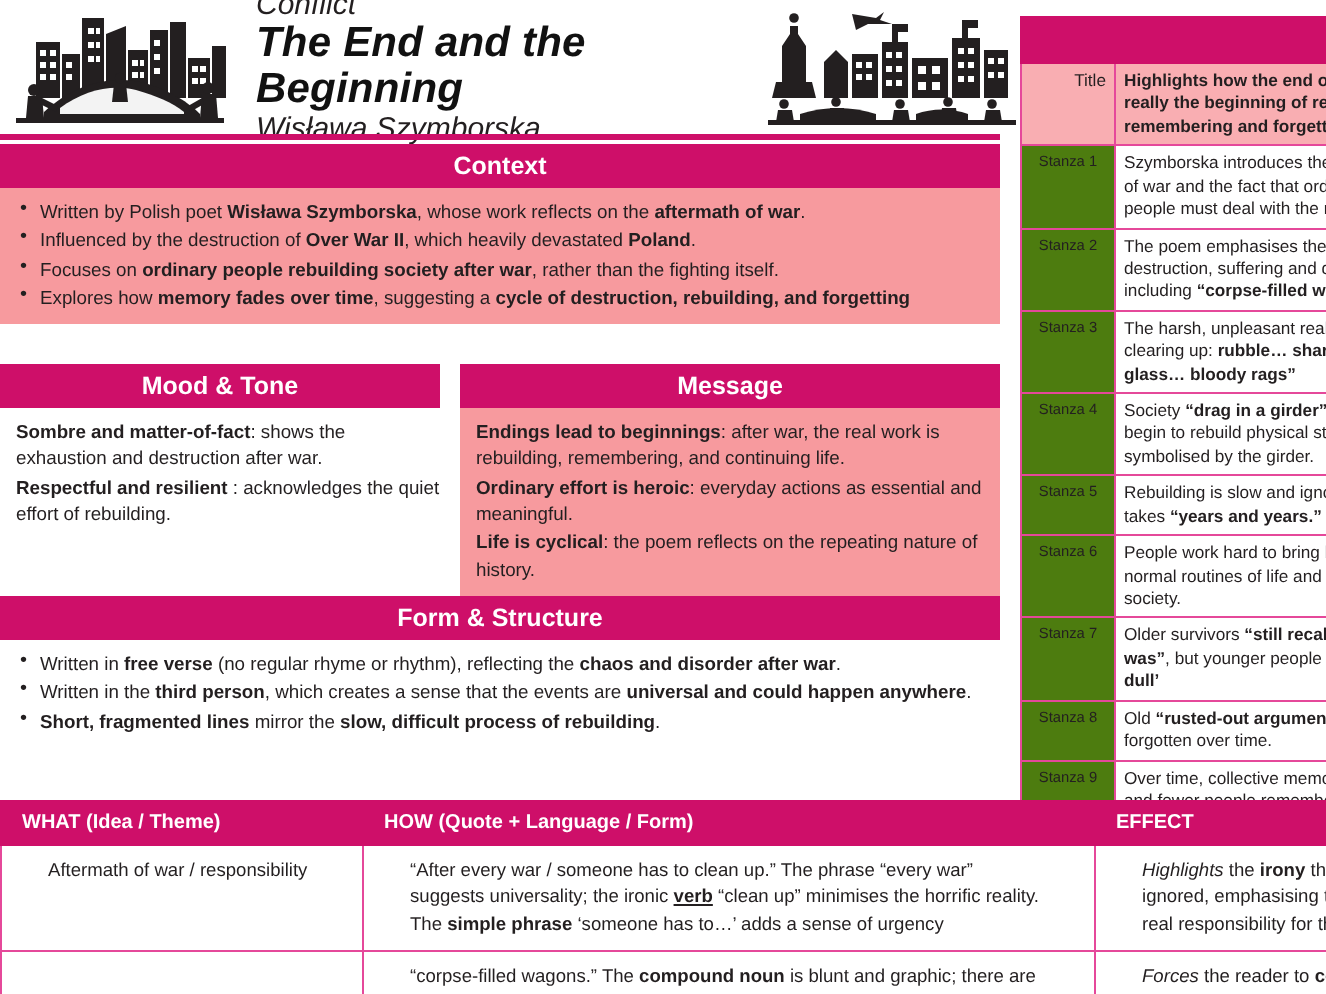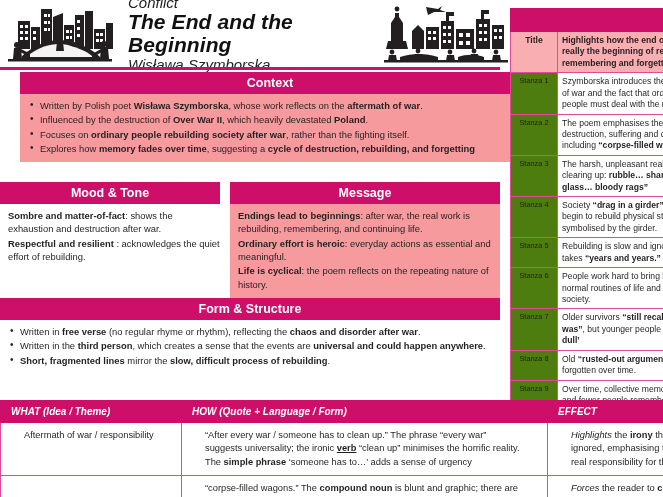--- a/index.html
+++ b/index.html
@@ -40,49 +40,49 @@
     position:relative;padding-left:12px;margin:0 0 1px 0;
   }
   ul.bul li:before{
     content:"\2022";position:absolute;left:2px;top:-1px;color:#231f20;font-size:10px;
   }
   p.ln{margin:0 0 1px 0;}
   b{font-weight:bold;}
   .uline{text-decoration:underline;font-weight:bold;}
   em{font-style:italic;}
 
-  #ctx{left:0;top:72px;width:500px;margin-left:20px;}
+  #ctx{left:0;top:72px;width:500px;}
   #mood{left:0;top:182px;width:220px;}
   #msg{left:230px;top:182px;width:270px;}
   #form{left:0;top:298px;width:500px;}
 
   
   #stanza{
     position:absolute;left:510px;top:8px;width:200px;
     border-collapse:collapse;table-layout:fixed;font-size:8.6px;
   }
   #stanza td{
     border:1px solid #E5489A;padding:3px 4px;vertical-align:top;line-height:1.33;
     background:#fff;
   }
   #stanza td.lab{
     width:46px;text-align:center;font-size:7.4px;background:#4d7c0f;color:#231f20;
   }
   #stanza tr.hdr td{background:#CE0F69;border-color:#CE0F69;height:22px;padding:0;}
   #stanza tr.title td{background:#F9AEB2;font-weight:bold;}
-  #stanza tr.title td.lab{background:#F9AEB2;font-weight:bold;font-size:8.6px;}
+  #stanza tr.title td.lab{background:#F9AEB2;font-weight:normal;font-size:8.6px;text-align:right;}
 
   
   #whathow{
     position:absolute;left:0;top:400px;width:790px;
     border-collapse:collapse;table-layout:fixed;font-size:9.3px;
   }
   #whathow th{
     background:#CE0F69;color:#fff;font-weight:bold;font-size:10px;
-    text-align:left;padding:5px 10px;border:1px solid #CE0F69;font-style:italic;
+    text-align:left;padding:5px 10px;border:1px solid #CE0F69;
   }
   #whathow td{
     border:1px solid #E5489A;padding:6px 23px;vertical-align:top;line-height:1.45;
     background:#fff;
   }
   .col-w{width:160px;}
   .col-h{width:345px;}
   .col-e{width:285px;}
 </style>
 </head>

